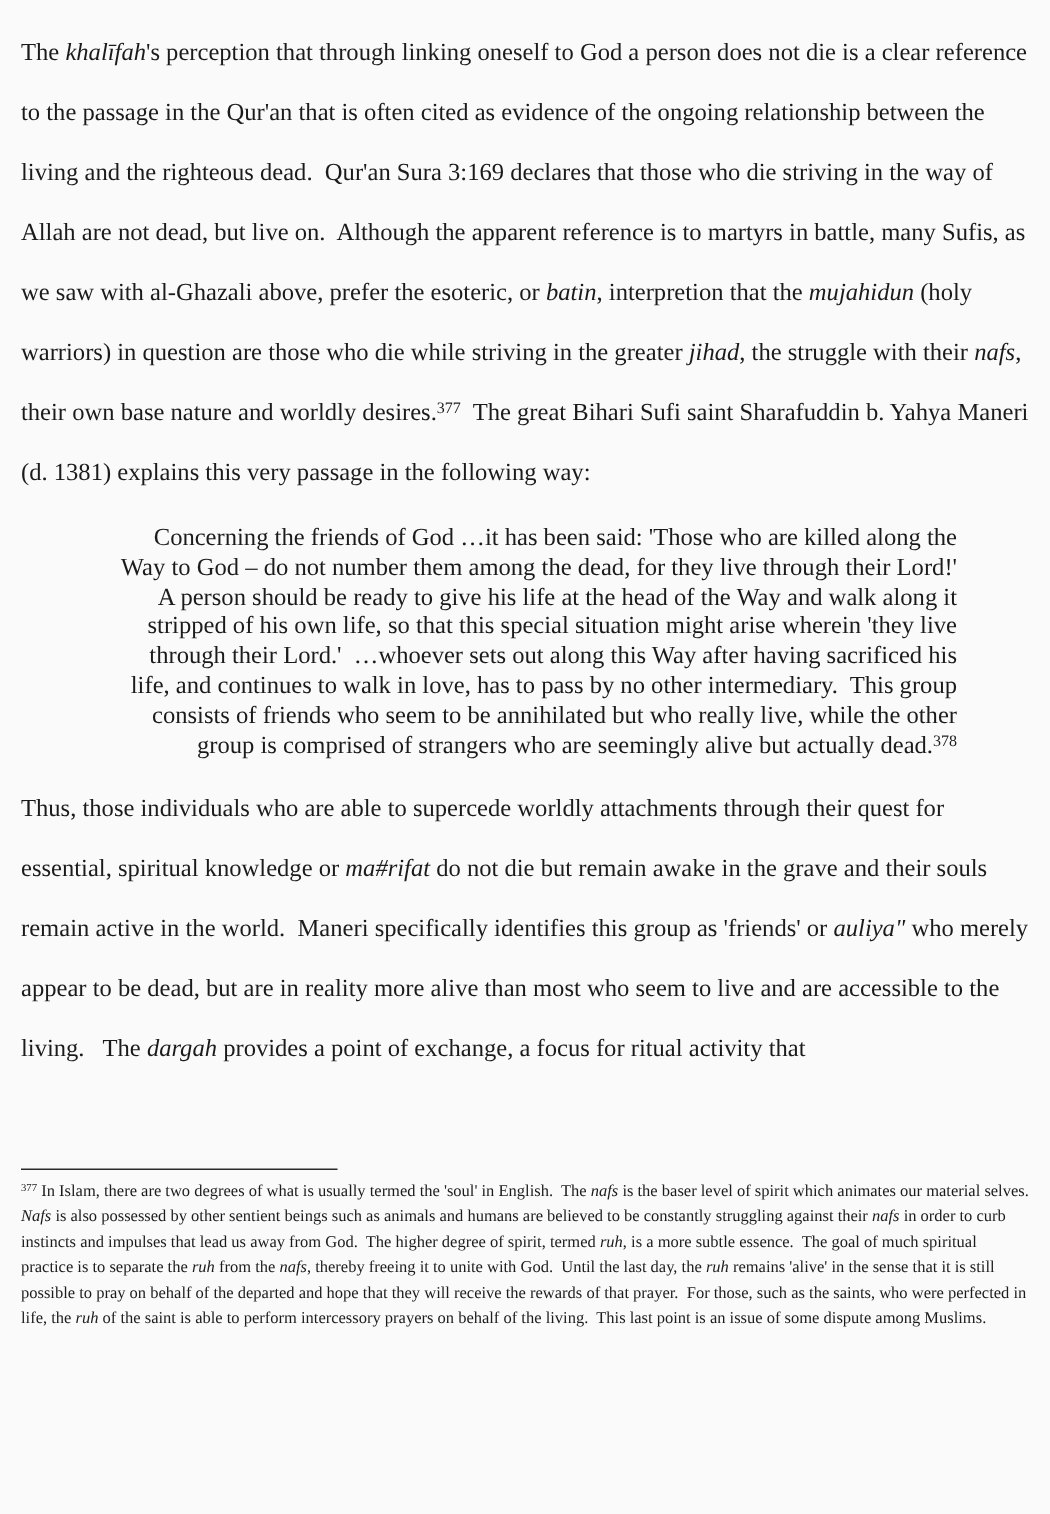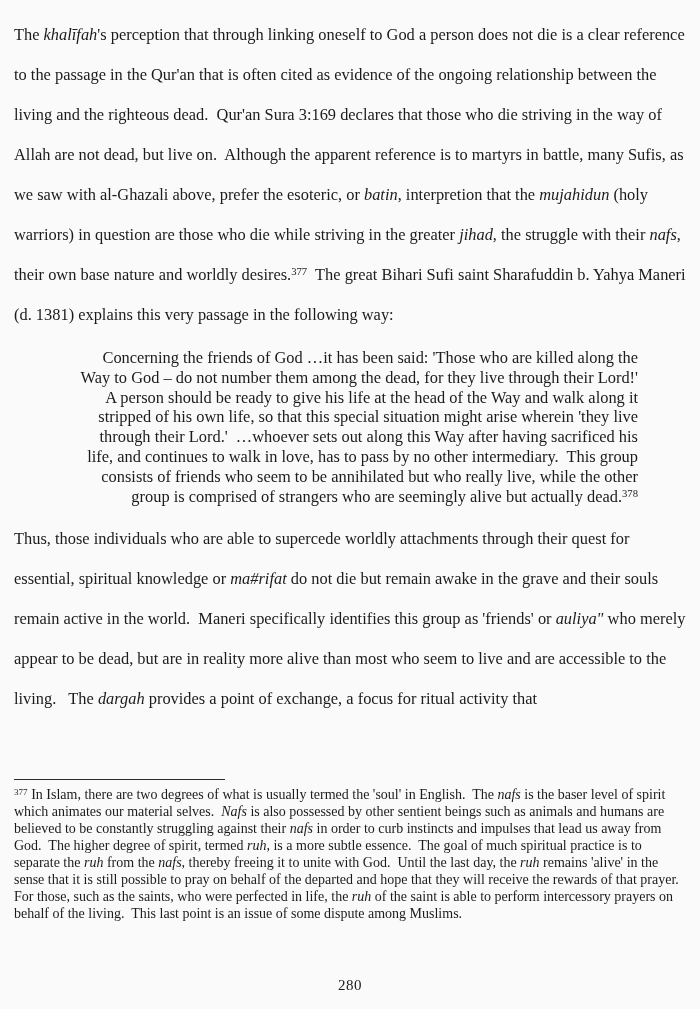--- a/index.html
+++ b/index.html
@@ -43,21 +43,21 @@
     position: relative;
     top: -0.45em;
     vertical-align: baseline;
   }
   em { font-style: italic; }
   .footnotes {
     position: absolute;
     top: 779px;
     left: 14px;
     right: 12px;
-    font-size: 14px;
+    font-size: 11px;
   }
   .fn-separator {
     width: 211px;
     border-top: 1.6px solid #2a2a2a;
     margin: 0 0 6px 0;
   }
   .footnote {
     line-height: 17px;
     white-space: pre-wrap;
     text-align: left;
@@ -83,15 +83,14 @@
     <blockquote class="quote"><span>Concerning the friends of God …it has been said: 'Those who are killed along the Way to God – do not number them among the dead, for they live through their Lord!'  A person should be ready to give his life at the head of the Way and walk along it stripped of his own life, so that this special situation might arise wherein 'they live through their Lord.'  …whoever sets out along this Way after having sacrificed his life, and continues to walk in love, has to pass by no other intermediary.  This group consists of friends who seem to be annihilated but who really live, while the other group is comprised of strangers who are seemingly alive but actually dead.</span><sup>378</sup></blockquote>
 
     <p class="para"><span>Thus, those individuals who are able to supercede worldly attachments through their quest for essential, spiritual knowledge or </span><em>ma#rifat</em><span> do not die but remain awake in the grave and their souls remain active in the world.  Maneri specifically identifies this group as 'friends' or </span><em>auliya"</em><span> who merely appear to be dead, but are in reality more alive than most who seem to live and are accessible to the living.   The </span><em>dargah</em><span> provides a point of exchange, a focus for ritual activity that</span></p>
   </div>
 
   <div class="footnotes">
     <div class="fn-separator"></div>
     <div class="footnote"><sup>377</sup><span> In Islam, there are two degrees of what is usually termed the 'soul' in English.  The </span><em>nafs</em><span> is the baser level of spirit which animates our material selves.  </span><em>Nafs</em><span> is also possessed by other sentient beings such as animals and humans are believed to be constantly struggling against their </span><em>nafs</em><span> in order to curb instincts and impulses that lead us away from God.  The higher degree of spirit, termed </span><em>ruh</em><span>, is a more subtle essence.  The goal of much spiritual practice is to separate the </span><em>ruh</em><span> from the </span><em>nafs</em><span>, thereby freeing it to unite with God.  Until the last day, the </span><em>ruh</em><span> remains 'alive' in the sense that it is still possible to pray on behalf of the departed and hope that they will receive the rewards of that prayer.  For those, such as the saints, who were perfected in life, the </span><em>ruh</em><span> of the saint is able to perform intercessory prayers on behalf of the living.  This last point is an issue of some dispute among Muslims.</span></div>
   </div>
 
-  <div class="page-number">280</div>
 
 </div>
 
 </body></html>

